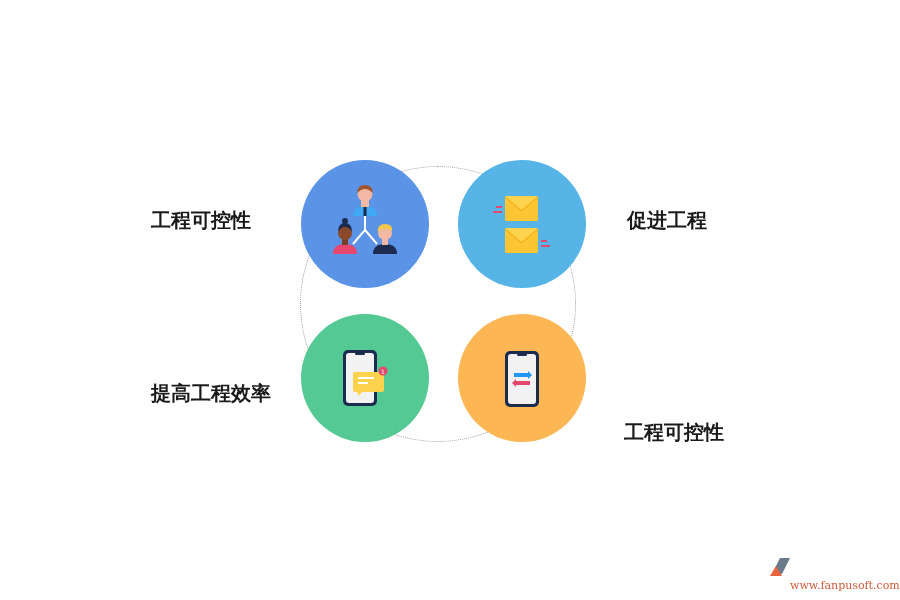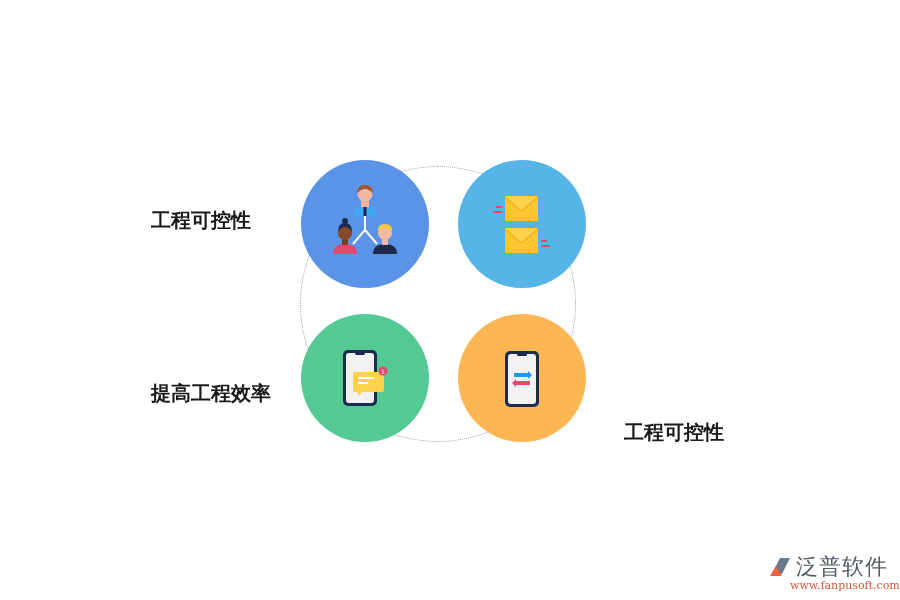--- a/index.html
+++ b/index.html
@@ -52,20 +52,21 @@
     <rect x="47" y="68" width="33" height="25" rx="2" fill="#fdd24d"></rect>
     <path d="M47 70 L63.5 84 L80 70 L80 93 L47 93Z" fill="#fbbd25" opacity="0.6"></path>
     <path d="M47 69 L63.5 83 L80 69" stroke="#f5b21a" stroke-width="1.5" fill="none"></path>
     <rect x="38" y="46" width="6" height="2" fill="#e5476e"></rect>
     <rect x="35" y="51" width="9" height="2" fill="#e5476e"></rect>
     <rect x="83" y="80" width="6" height="2" fill="#e5476e"></rect>
     <rect x="83" y="85" width="9" height="2" fill="#e5476e"></rect>
   </svg>
 </div>
 <div class="label" style="left:627px;top:207px;text-align:center;">
+  <div>促进工程</div>
 </div>
 
 <div class="circle" style="left:301px;top:314px;background:#55c993;">
   <svg width="128" height="128" viewBox="0 0 128 128">
     <rect x="42" y="36" width="34" height="56" rx="5" fill="#1d2b4f"></rect>
     <rect x="45" y="39" width="28" height="50" rx="3" fill="#f2f2f2"></rect>
     <rect x="54" y="38" width="10" height="3" rx="1.5" fill="#1d2b4f"></rect>
     <rect x="52" y="58" width="31" height="20" rx="2" fill="#fdd24d"></rect>
     <path d="M56 78 L58 82 L61 78Z" fill="#fdd24d"></path>
     <rect x="57" y="63" width="16" height="2" fill="#fff"></rect>
@@ -85,15 +86,14 @@
     <path d="M72 67 L58 67 L58 65 L54 69 L58 73 L58 71 L72 71Z" fill="#e5476e"></path>
   </svg>
 </div>
 <div class="label" style="left:624px;top:380px;margin-top:39px;">工程可控性</div>
 
 <div class="logo">
   <svg width="26" height="26" viewBox="0 0 26 26" style="position:absolute;left:0;top:2px;">
     <path d="M4 20 L12 4 L22 4 L14 20Z" fill="#6b7a8a"></path>
     <path d="M2 22 L8 12 L14 22Z" fill="#e8643c"></path>
   </svg>
-  <span class="logo-cn">泛普软件</span>
   <span class="logo-url">www.fanpusoft.com</span>
 </div>
 
 </body></html>

